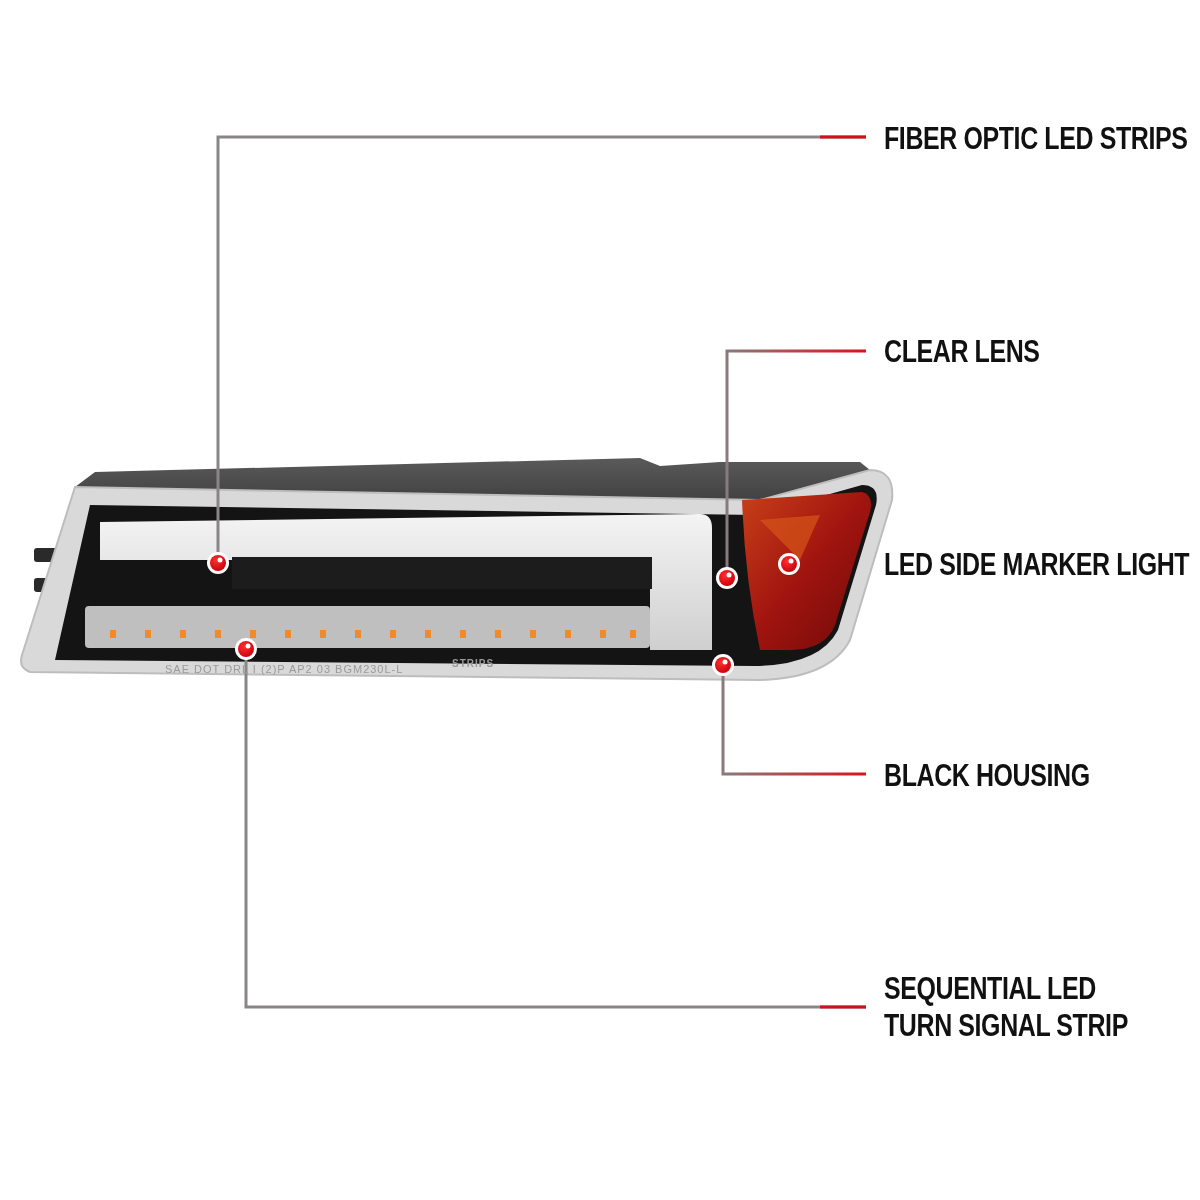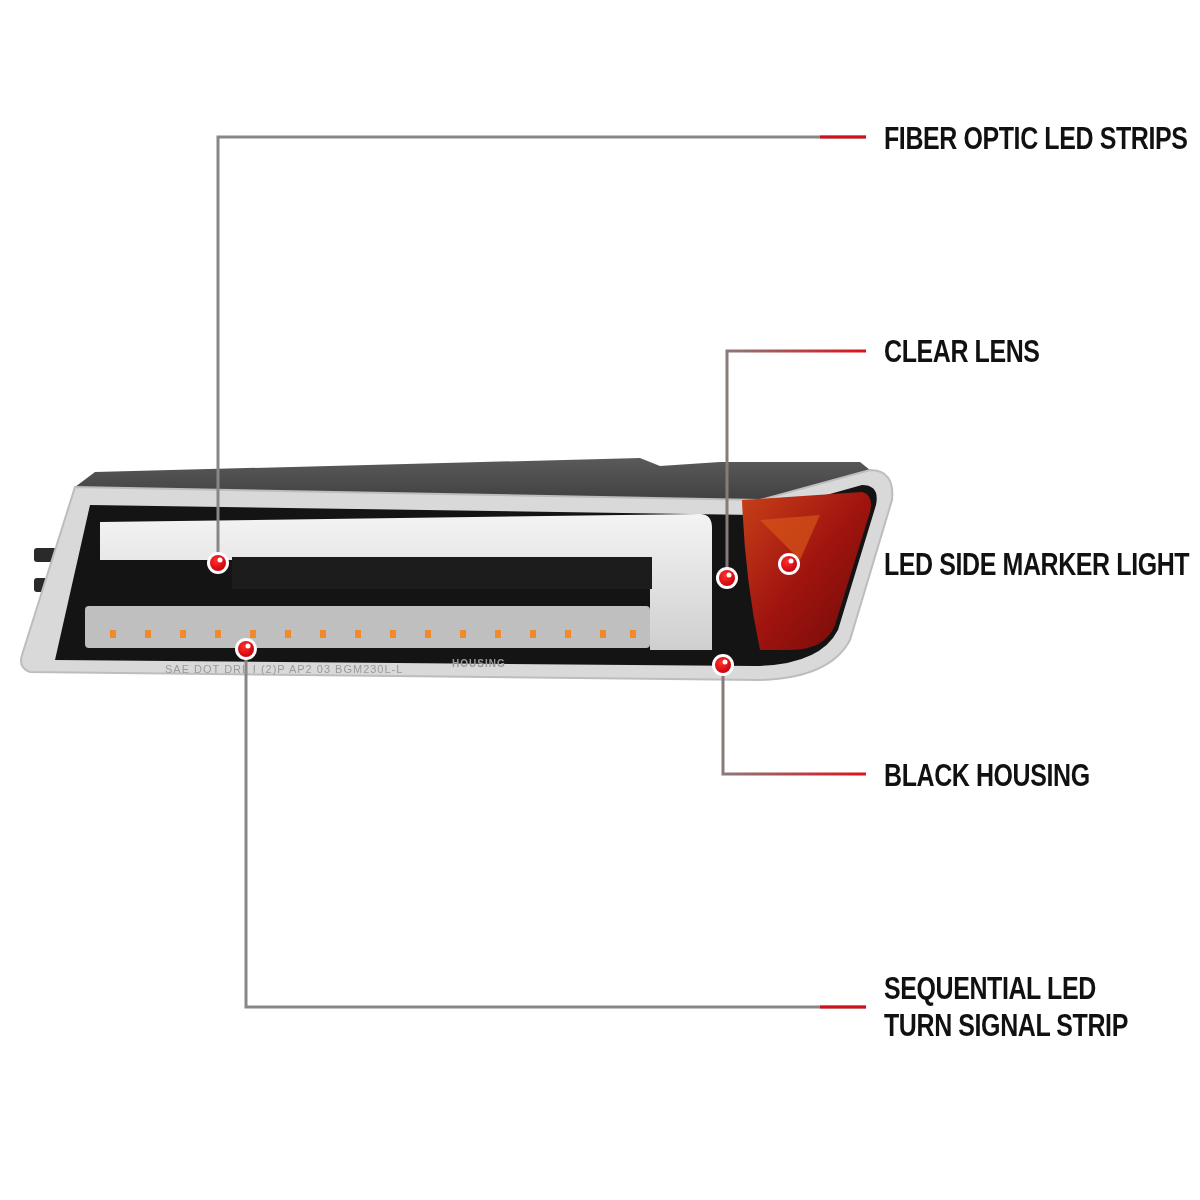--- a/index.html
+++ b/index.html
@@ -105,20 +105,20 @@
       <circle cx="725" cy="662" r="2.5" fill="#fff"></circle>
     </g>
   <g>
       <circle cx="246" cy="649" r="11" fill="#fff"></circle>
       <circle cx="246" cy="649" r="8" fill="url(#dot)"></circle>
       <circle cx="248" cy="646" r="2.5" fill="#fff"></circle>
     </g>
 </svg>
 
 <div class="imprint" style="left:165px; top:663px;">SAE DOT DRL I (2)P AP2 03 BGM230L-L</div>
-<div class="brand" style="left:452px; top:658px;">HOUSING</div>
+<div class="brand" style="left:452px; top:658px;">STRIPS</div>
 
 <div class="label" style="left:884px; top:120px;">FIBER OPTIC LED STRIPS</div>
 <div class="label" style="left:884px; top:333px;">CLEAR LENS</div>
 <div class="label" style="left:884px; top:546px;">LED SIDE MARKER LIGHT</div>
 <div class="label" style="left:884px; top:757px;">BLACK HOUSING</div>
 <div class="label" style="left:884px; top:970px;">SEQUENTIAL LED</div>
 <div class="label" style="left:884px; top:1007px;">TURN SIGNAL STRIP</div>
 
 </body></html>

